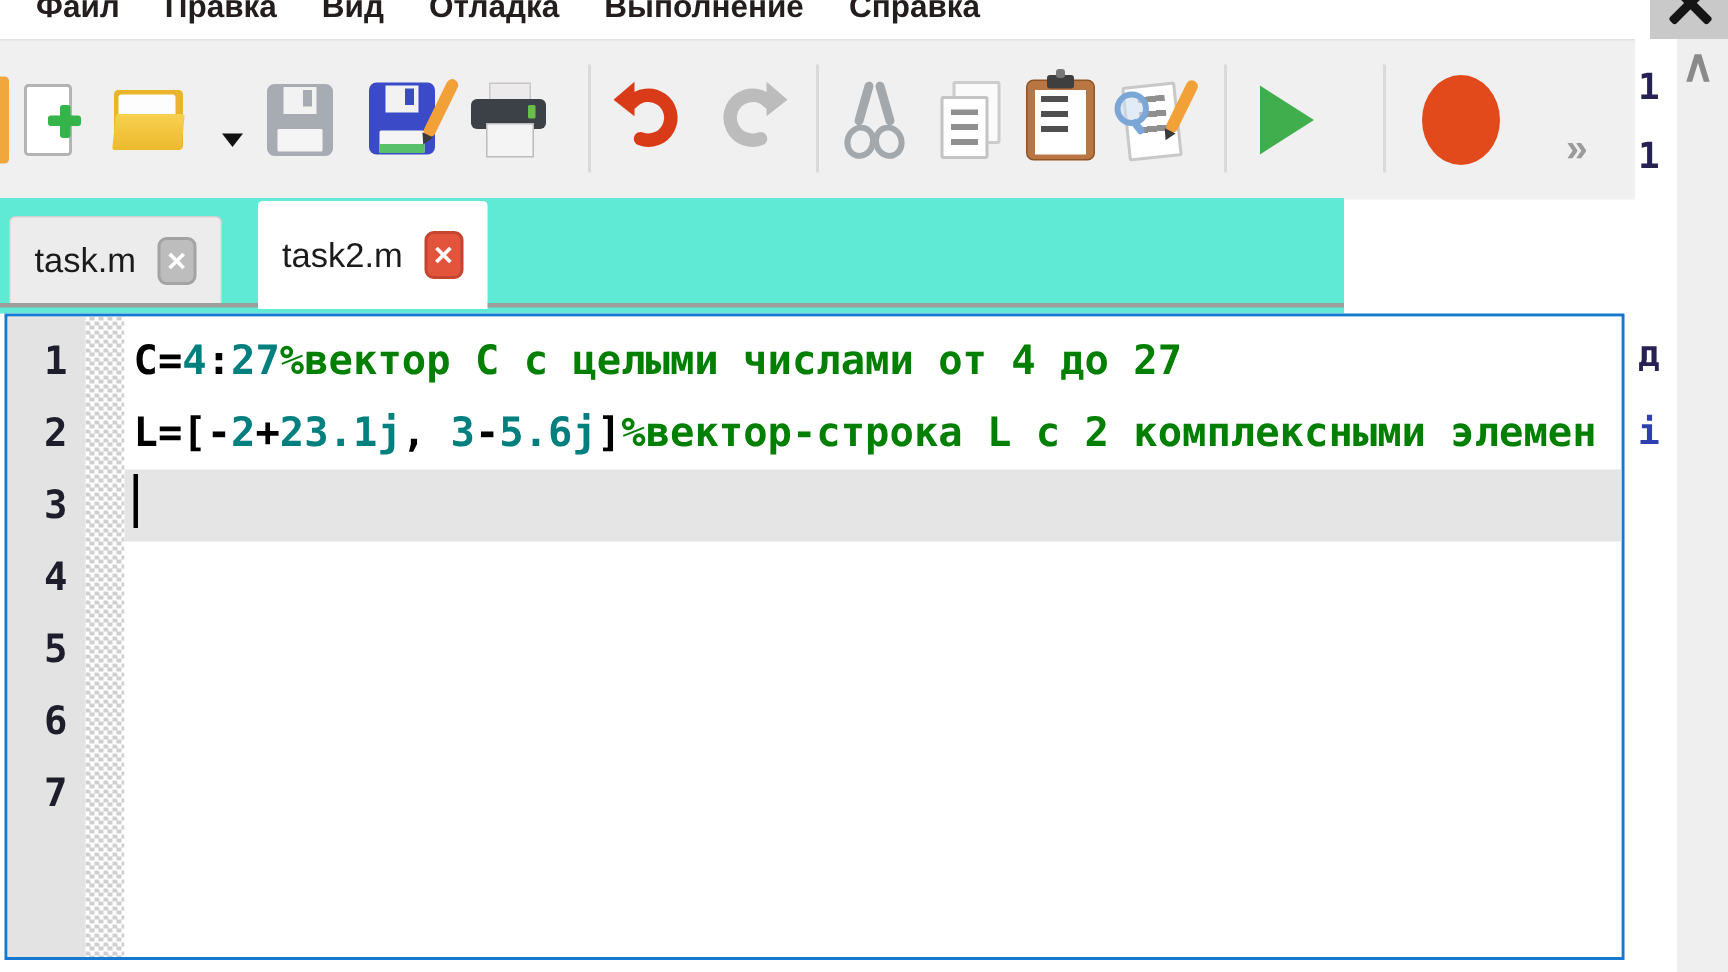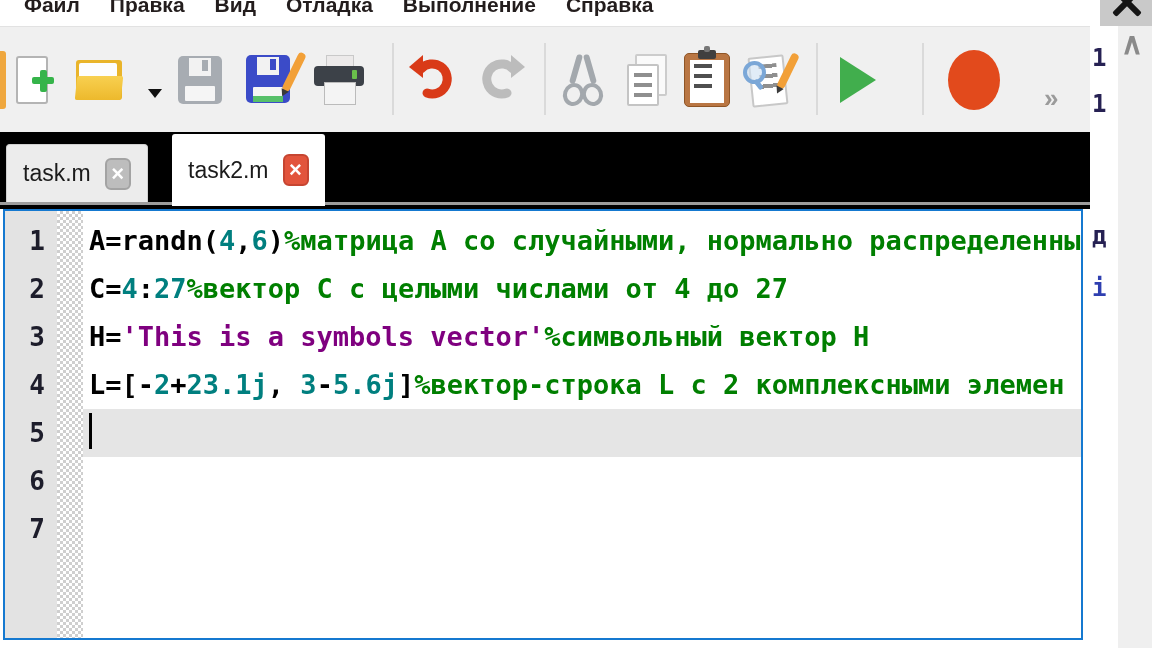--- a/index.html
+++ b/index.html
@@ -81,21 +81,21 @@
   .icon-find .doc{position:absolute;left:8px;top:2px;width:32px;height:46px;background:#fff;border:2px solid #c8c8c8;border-radius:2px;transform:rotate(-6deg);}
   .icon-find .lens{position:absolute;left:1px;top:7px;width:15px;height:15px;border:4px solid #7ba7d7;border-radius:50%;background:rgba(205,223,242,.6);}
   .icon-find .lhandle{position:absolute;left:14px;top:25px;width:5px;height:11px;background:#7ba7d7;border-radius:2px;transform:rotate(-38deg);}
   .icon-find .pencil{right:2px;top:-2px;height:38px;}
 
   .icon-run{left:840px;width:0;height:0;border-top:23px solid transparent;border-bottom:23px solid transparent;border-left:36px solid #41ae4d;}
   .icon-record{left:948px;width:52px;height:60px;background:#e24a1c;border-radius:50%;}
   .chevron{position:absolute;left:1044px;top:56px;font-size:26px;font-weight:700;color:#9b9b9b;}
 
   
-  .tabbar{position:absolute;left:0;top:132px;width:1090px;height:77px;background:#000000;}
+  .tabbar{position:absolute;left:0;top:132px;width:896px;height:77px;background:#5eead4;}
   .tabline{position:absolute;left:0;top:70px;height:3px;width:100%;background:#9d9d9d;}
   .tab{position:absolute;display:flex;align-items:center;gap:14px;padding:0 16px;box-sizing:border-box;}
   .tab.t0{left:6px;top:12px;height:58px;background:#ececec;border:1px solid #d0d0d0;border-bottom:none;border-radius:4px 4px 0 0;}
   .tab.t1{left:172px;top:2px;height:72px;background:#ffffff;border-radius:3px 3px 0 0;z-index:2;}
   .tab-label{font-size:23px;color:#1b1b1b;white-space:nowrap;}
   .tab-close{width:26px;height:32px;border-radius:6px;display:flex;align-items:center;justify-content:center;
              color:#fff;font-size:22px;font-weight:700;line-height:1;}
   .tab-close.plain{background:#bdbdbd;border:2px solid #a3a3a3;box-sizing:border-box;}
   .tab-close.modified{background:#e2543c;border:2px solid #c64531;box-sizing:border-box;}
 
@@ -259,23 +259,21 @@
         <div class="ln">1</div>
         <div class="ln">2</div>
         <div class="ln">3</div>
         <div class="ln">4</div>
         <div class="ln">5</div>
         <div class="ln">6</div>
         <div class="ln">7</div>
       </div>
     <div class="fold"></div>
     <div class="codearea" id="code-lines">
-        <div class="cl"><span class="seg-code">A=randn(</span><span class="seg-number">4</span><span class="seg-code">,</span><span class="seg-number">6</span><span class="seg-code">)</span><span class="seg-comment">%матрица A со случайными, нормально распределенны</span></div>
         <div class="cl"><span class="seg-code">C=</span><span class="seg-number">4</span><span class="seg-code">:</span><span class="seg-number">27</span><span class="seg-comment">%вектор C с целыми числами от 4 до 27</span></div>
-        <div class="cl"><span class="seg-code">H=</span><span class="seg-string">'This is a symbols vector'</span><span class="seg-comment">%символьный вектор H</span></div>
         <div class="cl"><span class="seg-code">L=[-</span><span class="seg-number">2</span><span class="seg-code">+</span><span class="seg-number">23.1j</span><span class="seg-code">, </span><span class="seg-number">3</span><span class="seg-code">-</span><span class="seg-number">5.6j</span><span class="seg-code">]</span><span class="seg-comment">%вектор-строка L с 2 комплексными элемен</span></div>
         <div class="cl current"><span class="cursor"></span></div>
         <div class="cl"></div>
       </div>
   </div>
 
   <div class="strip-white" id="fragments">
       <span class="frag frag0">1</span>
       <span class="frag frag1">1</span>
       <span class="frag frag2">д</span>

